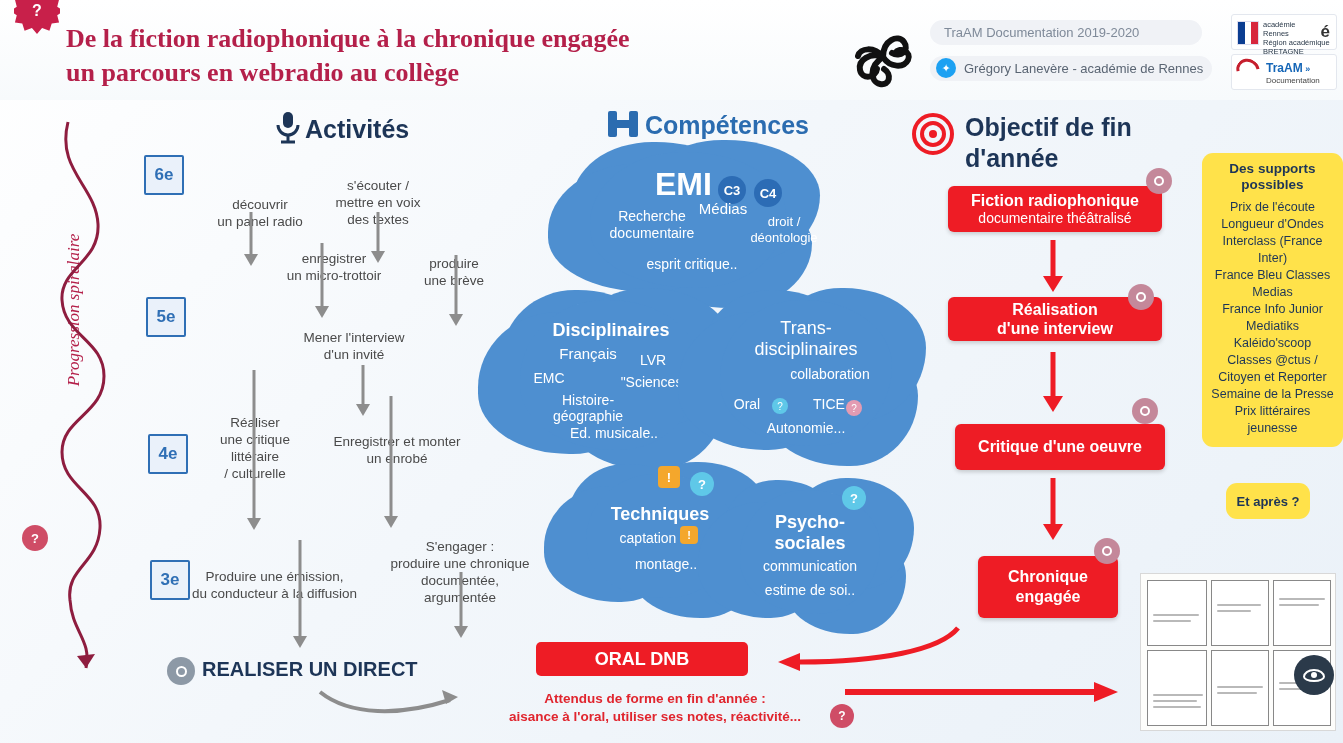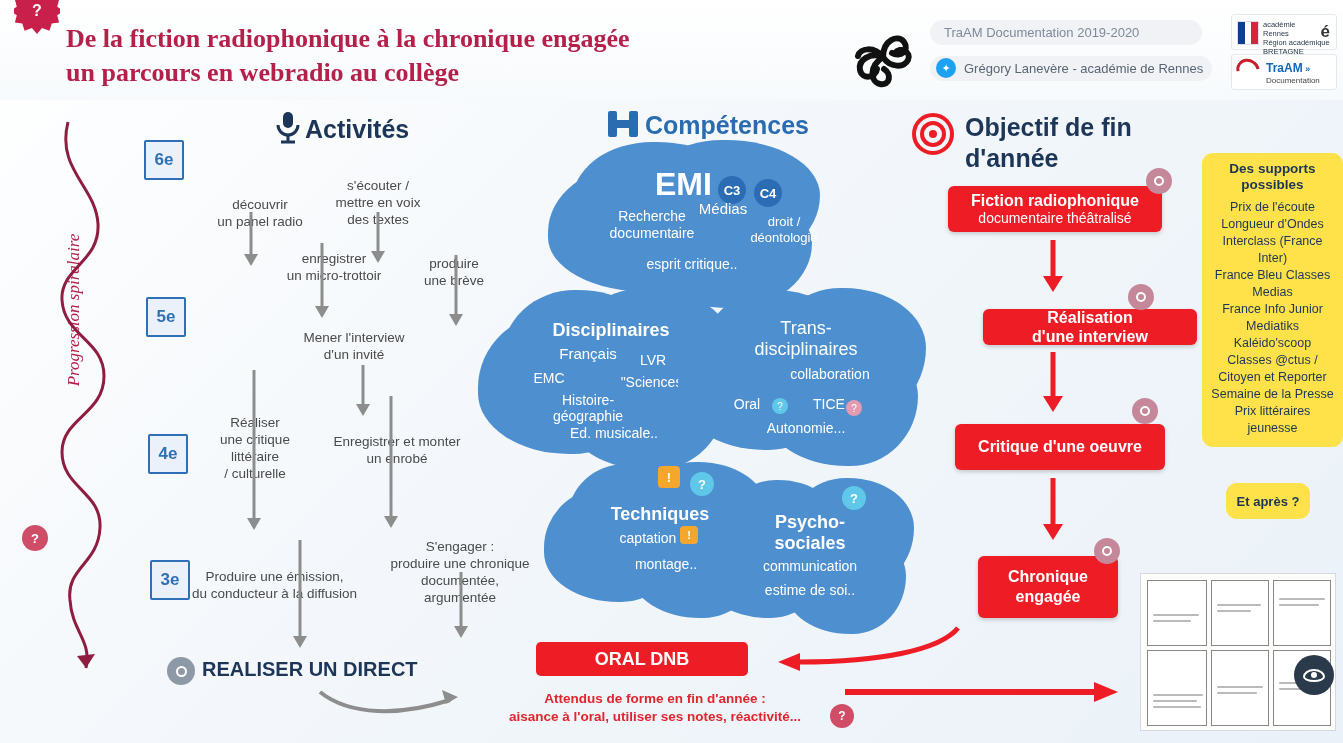--- a/index.html
+++ b/index.html
@@ -108,21 +108,21 @@
     left:22px; top:525px; width:26px; height:26px; font-size:13px;
     background:#cf4d66;
   }
 
   
   .level {
     position:absolute; width:40px; height:40px; border:2px solid #2f6fb5;
     background:#eaf1fa; color:#2f6fb5; font-weight:bold; font-size:17px;
     display:flex; align-items:center; justify-content:center; border-radius:2px;
   }
-  .lv-6e { left:144px; top:140px; }
+  .lv-6e { left:144px; top:155px; }
   .lv-5e { left:146px; top:297px; }
   .lv-4e { left:148px; top:434px; }
   .lv-3e { left:150px; top:560px; }
 
   
   .act { position:absolute; color:#4a4a4a; font-size:13.5px; line-height:17px; text-align:center; }
   .a1 { left:200px; top:196px; width:120px; }
   .a2 { left:320px; top:177px; width:116px; }
   .a3 { left:270px; top:250px; width:128px; }
   .a4 { left:404px; top:255px; width:100px; }
@@ -182,21 +182,21 @@
 
   
   .redbox {
     position:absolute; background:#ee1c25; color:#fff; border-radius:6px;
     display:flex; flex-direction:column; align-items:center; justify-content:center;
     text-align:center; font-weight:bold; box-shadow:0 2px 4px rgba(0,0,0,.18);
   }
   .redbox .l1 { font-size:16px; }
   .redbox .l2 { font-size:14px; font-weight:normal; }
   .rb-1 { left:948px; top:186px; width:214px; height:46px; }
-  .rb-2 { left:948px; top:309px; width:214px; height:36px; line-height:19px;margin-left:35px; }
+  .rb-2 { left:948px; top:297px; width:214px; height:44px; line-height:19px; }
   .rb-3 { left:955px; top:424px; width:210px; height:46px; }
   .rb-4 { left:978px; top:556px; width:140px; height:62px; line-height:20px; }
 
   .pin {
     position:absolute; width:26px; height:26px; border-radius:50%;
     background:#c4889a; display:flex; align-items:center; justify-content:center;
   }
   .pin i { width:10px; height:10px; border:2px solid #fff; border-radius:50%; display:block; }
   .pin-1 { left:1146px; top:168px; }
   .pin-2 { left:1128px; top:284px; }

